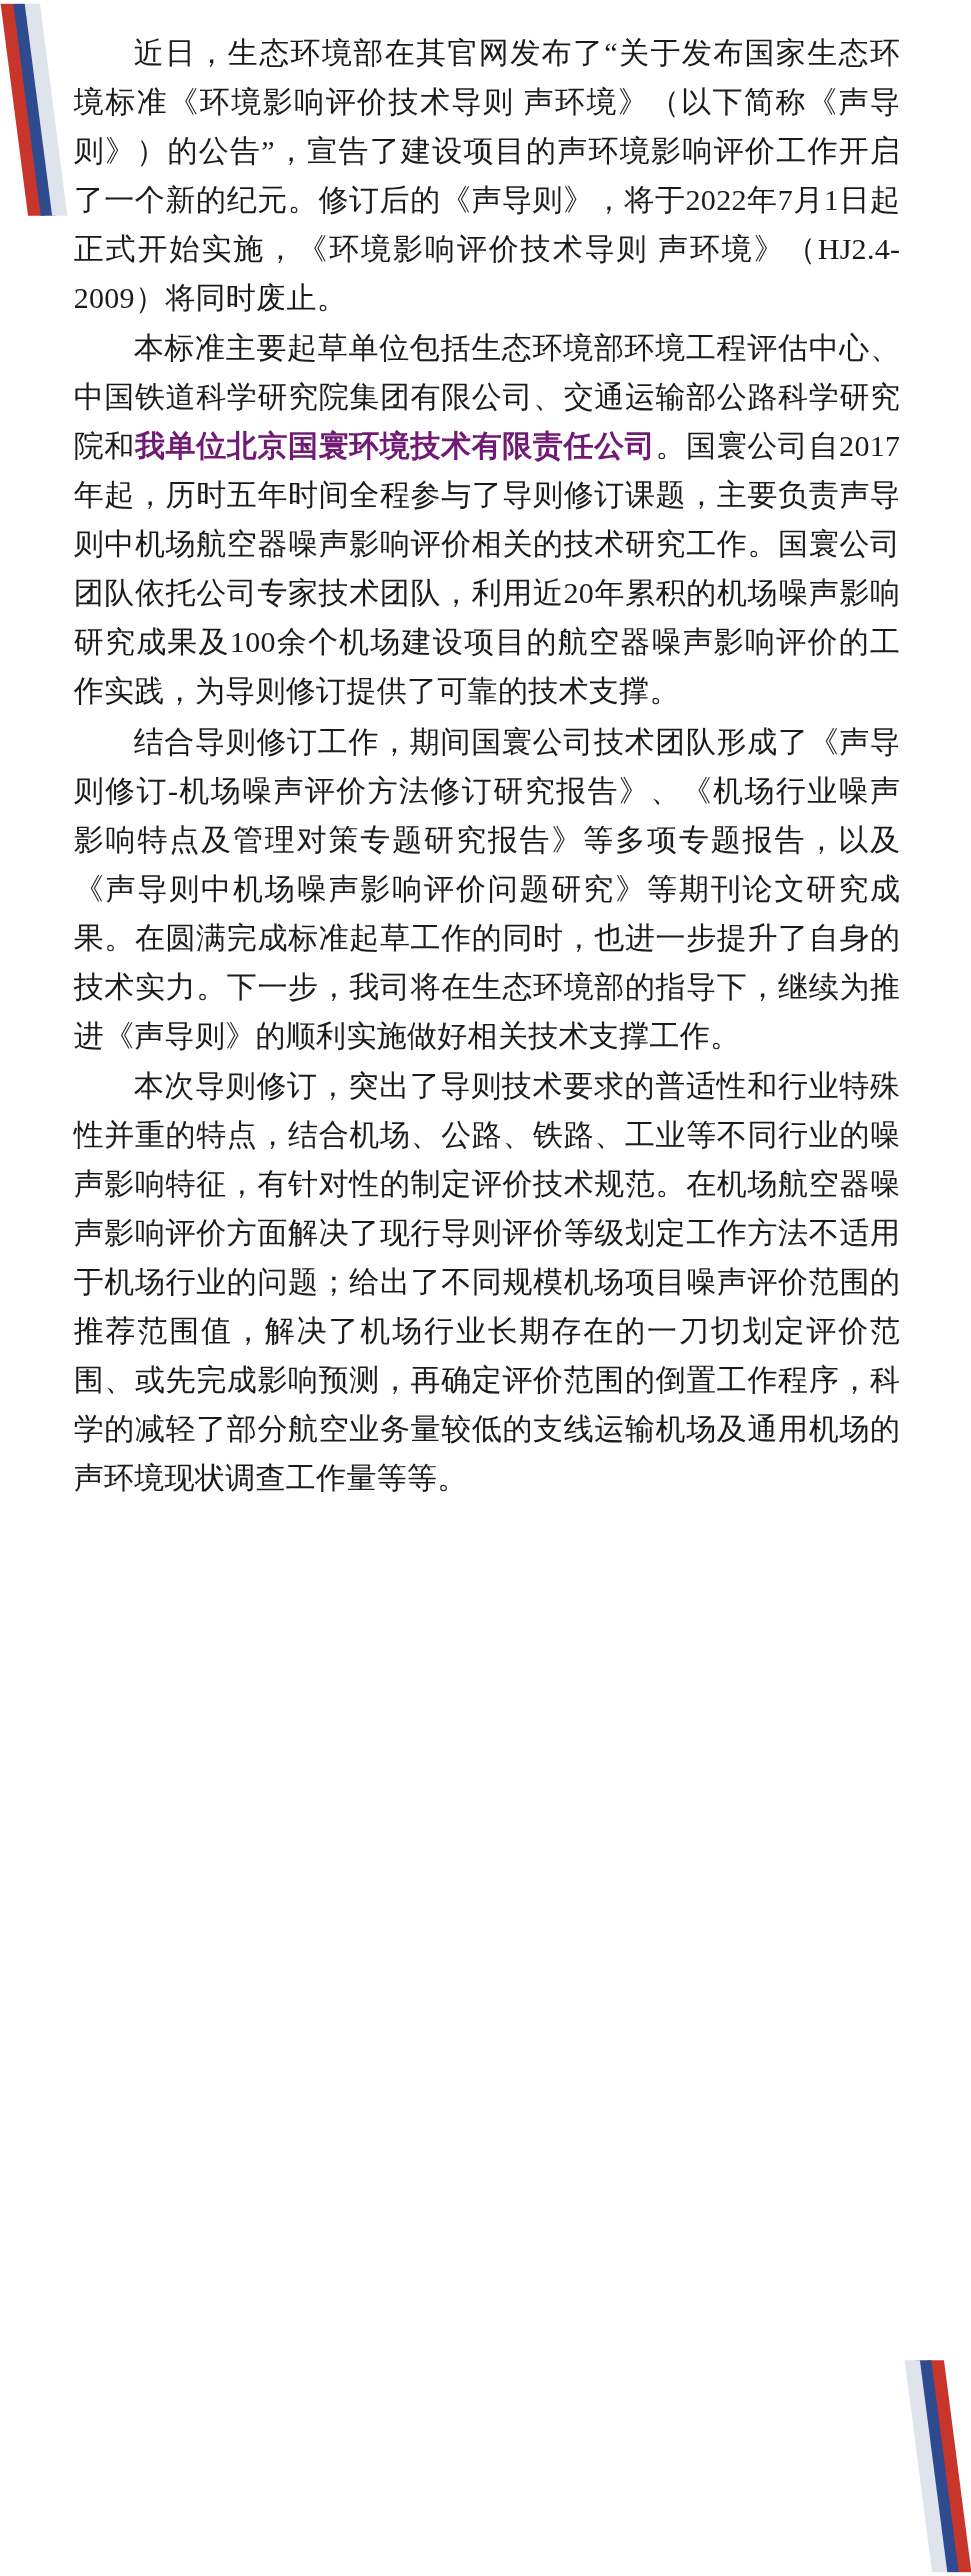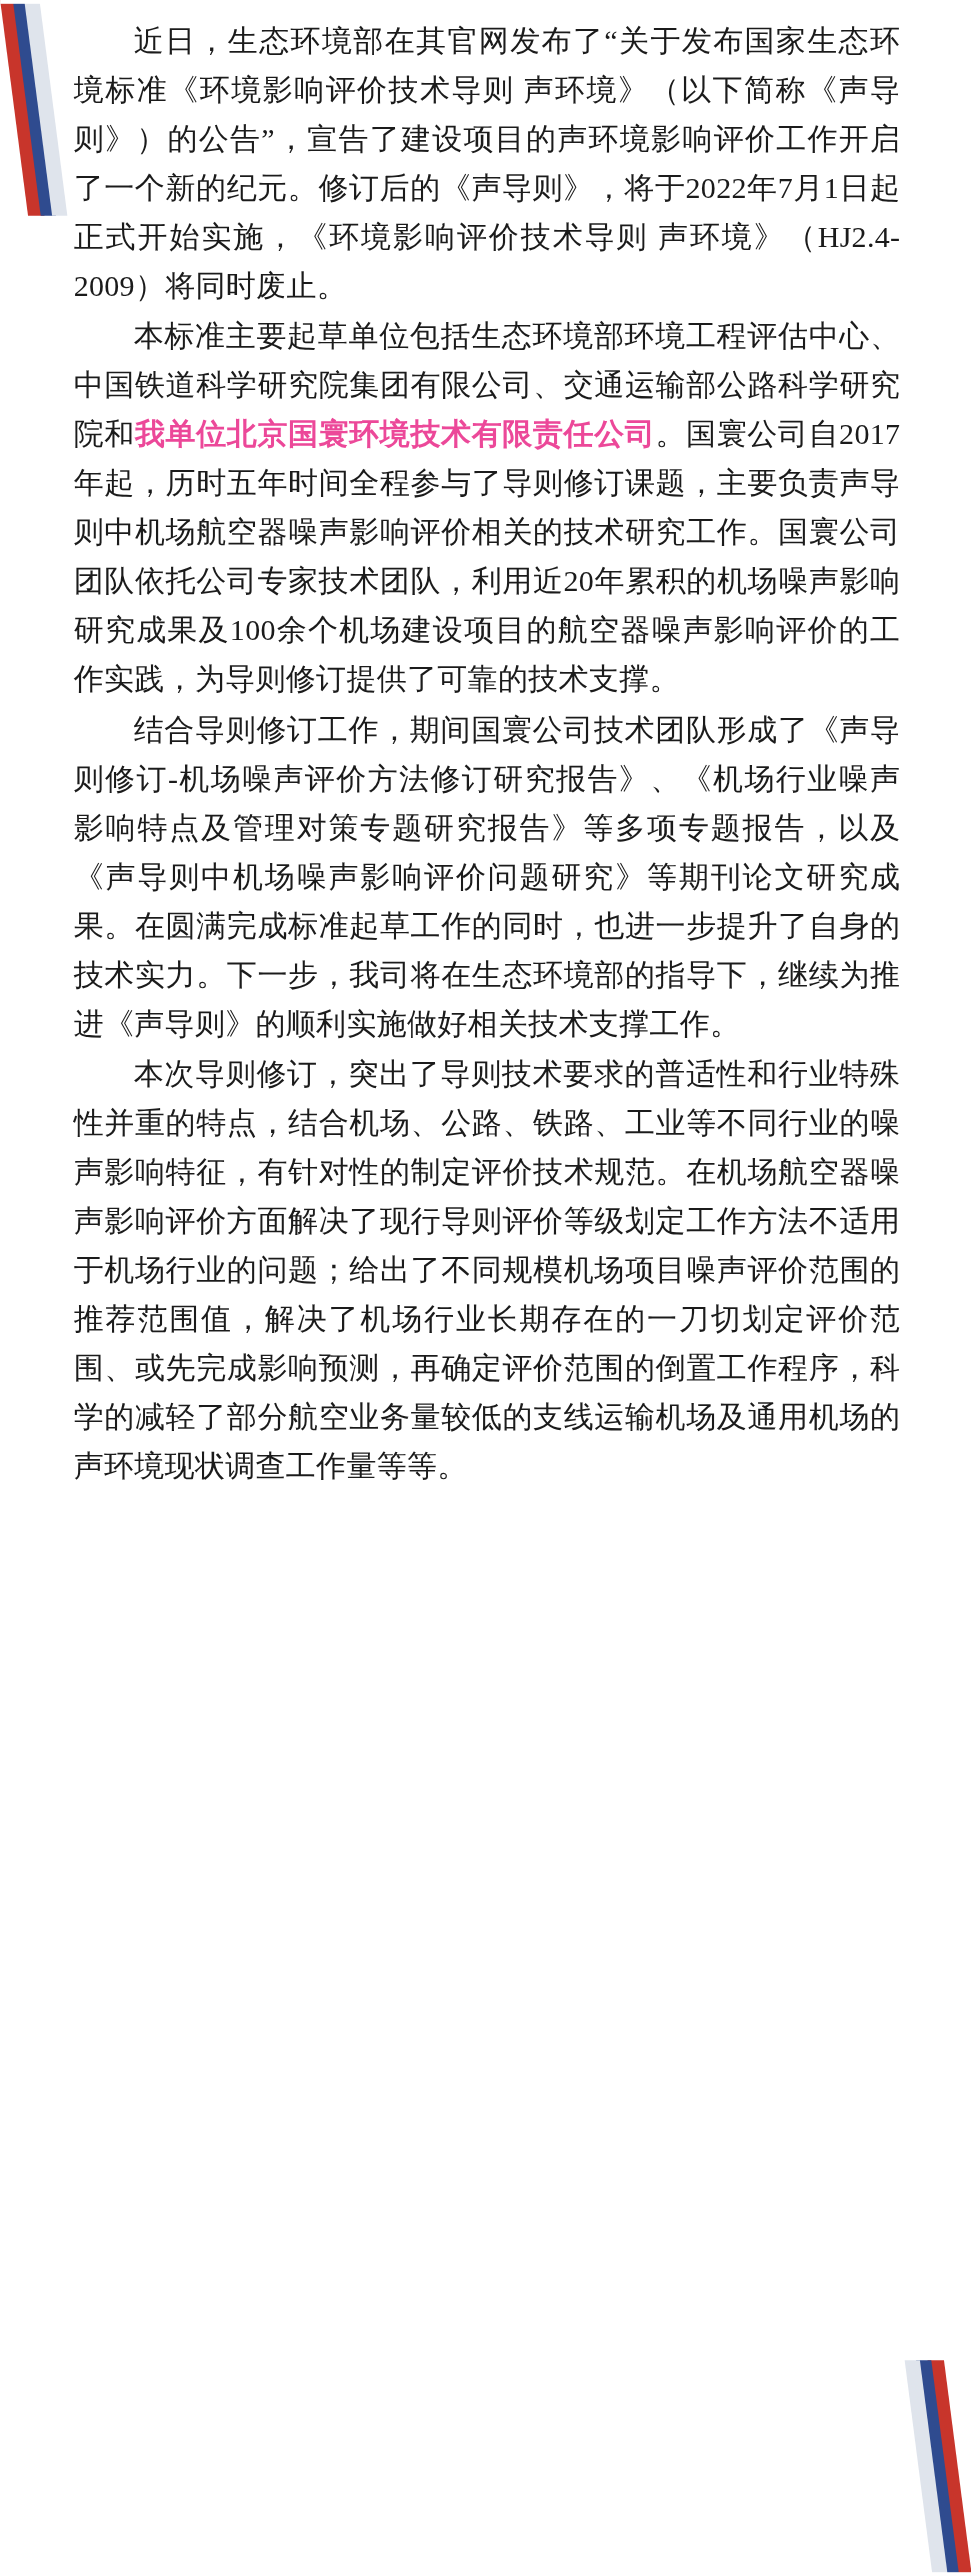--- a/index.html
+++ b/index.html
@@ -35,21 +35,21 @@
     right: 0;
     bottom: 0;
     width: 70px;
     height: 241px;
   }
   .ribbon svg { display: block; }
 
   .article {
     position: absolute;
     left: 61px;
-    top: 16px;
+    top: 28px;
     width: 852px;
     box-sizing: border-box;
     padding: 0 12.7px;
   }
   .para {
     font-size: 30px;
     line-height: 49px;
     color: #1b1b1b;
     text-align: justify;
     text-justify: inter-ideograph;
@@ -57,21 +57,21 @@
     margin: 0 0 1.3px 0;
     letter-spacing: 0.3px;
     font-family: "Liberation Serif", "DejaVu Serif", serif;
     font-weight: 500;
   }
   .para.bolded {
     
   }
   .strong {
     font-weight: bold;
-    color: #ec4899;
+    color: #701a75;
   }
 </style>
 </head>
 <body>
 
 <div class="page">
 
   <div class="ribbon ribbon-left">
     <svg width="70" height="241" viewBox="0 0 110 380" xmlns="http://www.w3.org/2000/svg">
       <polygon points="0,0 26,0 70,340 44,340" fill="#c8352b"></polygon>

